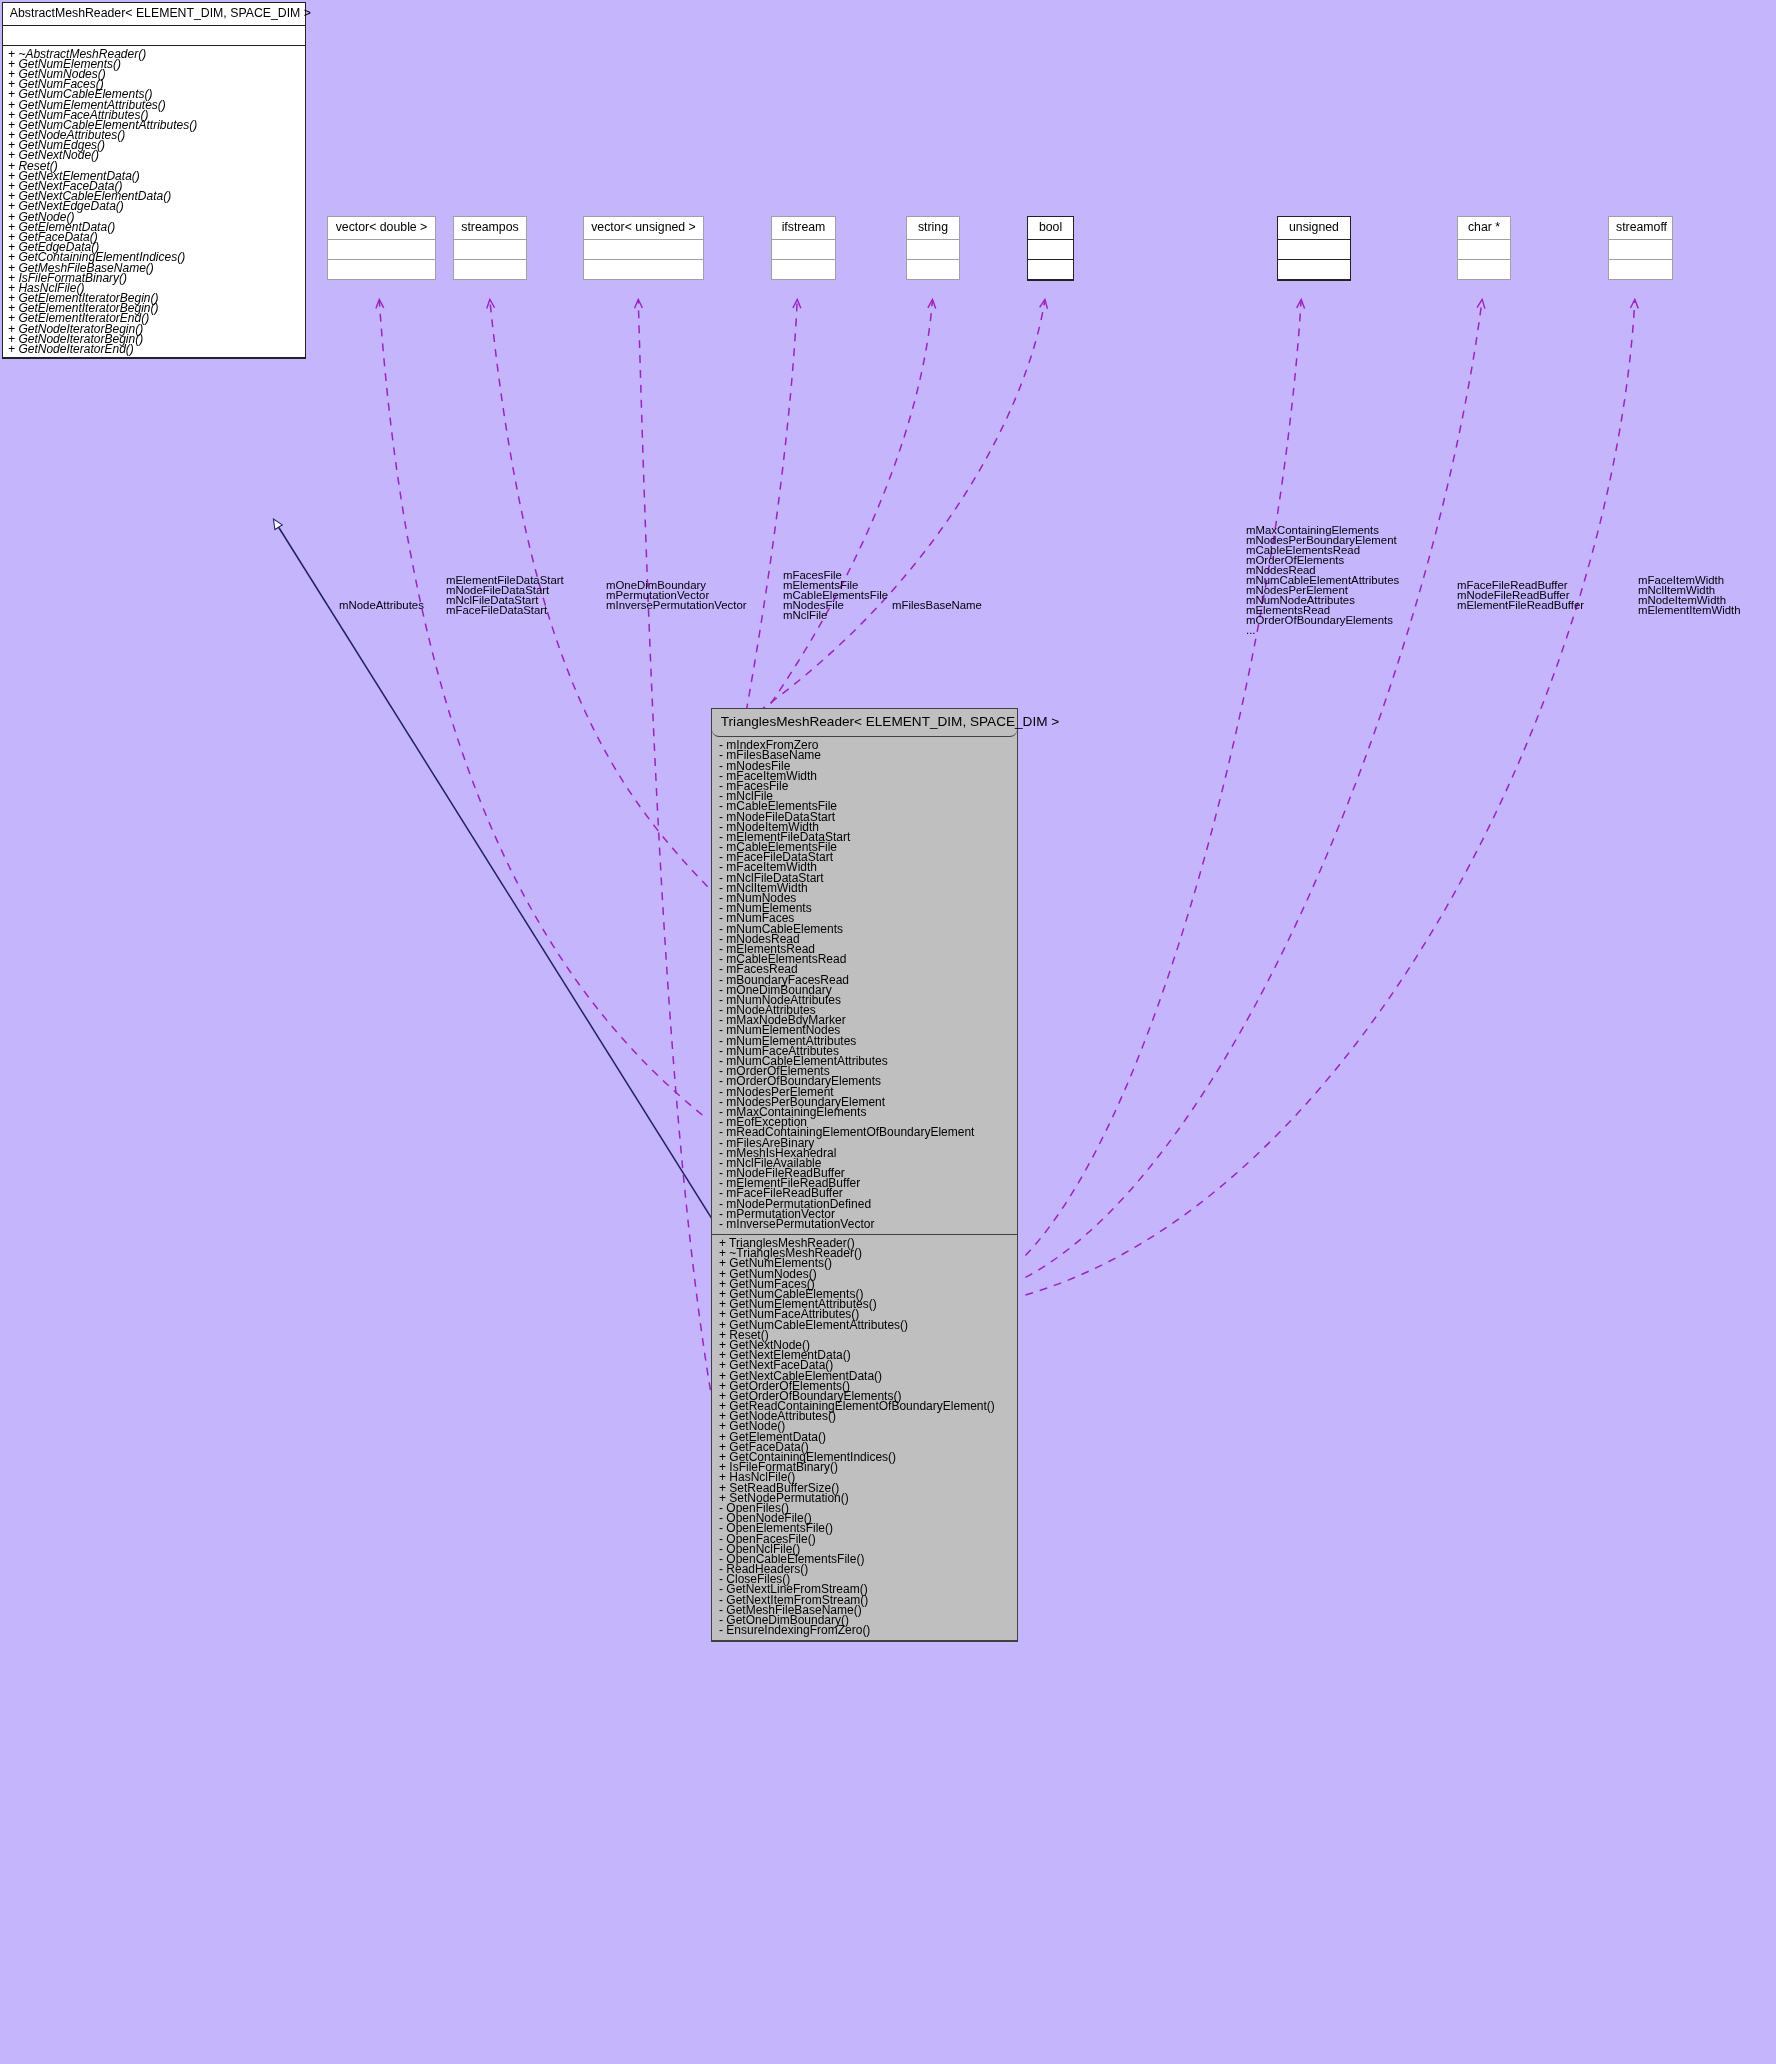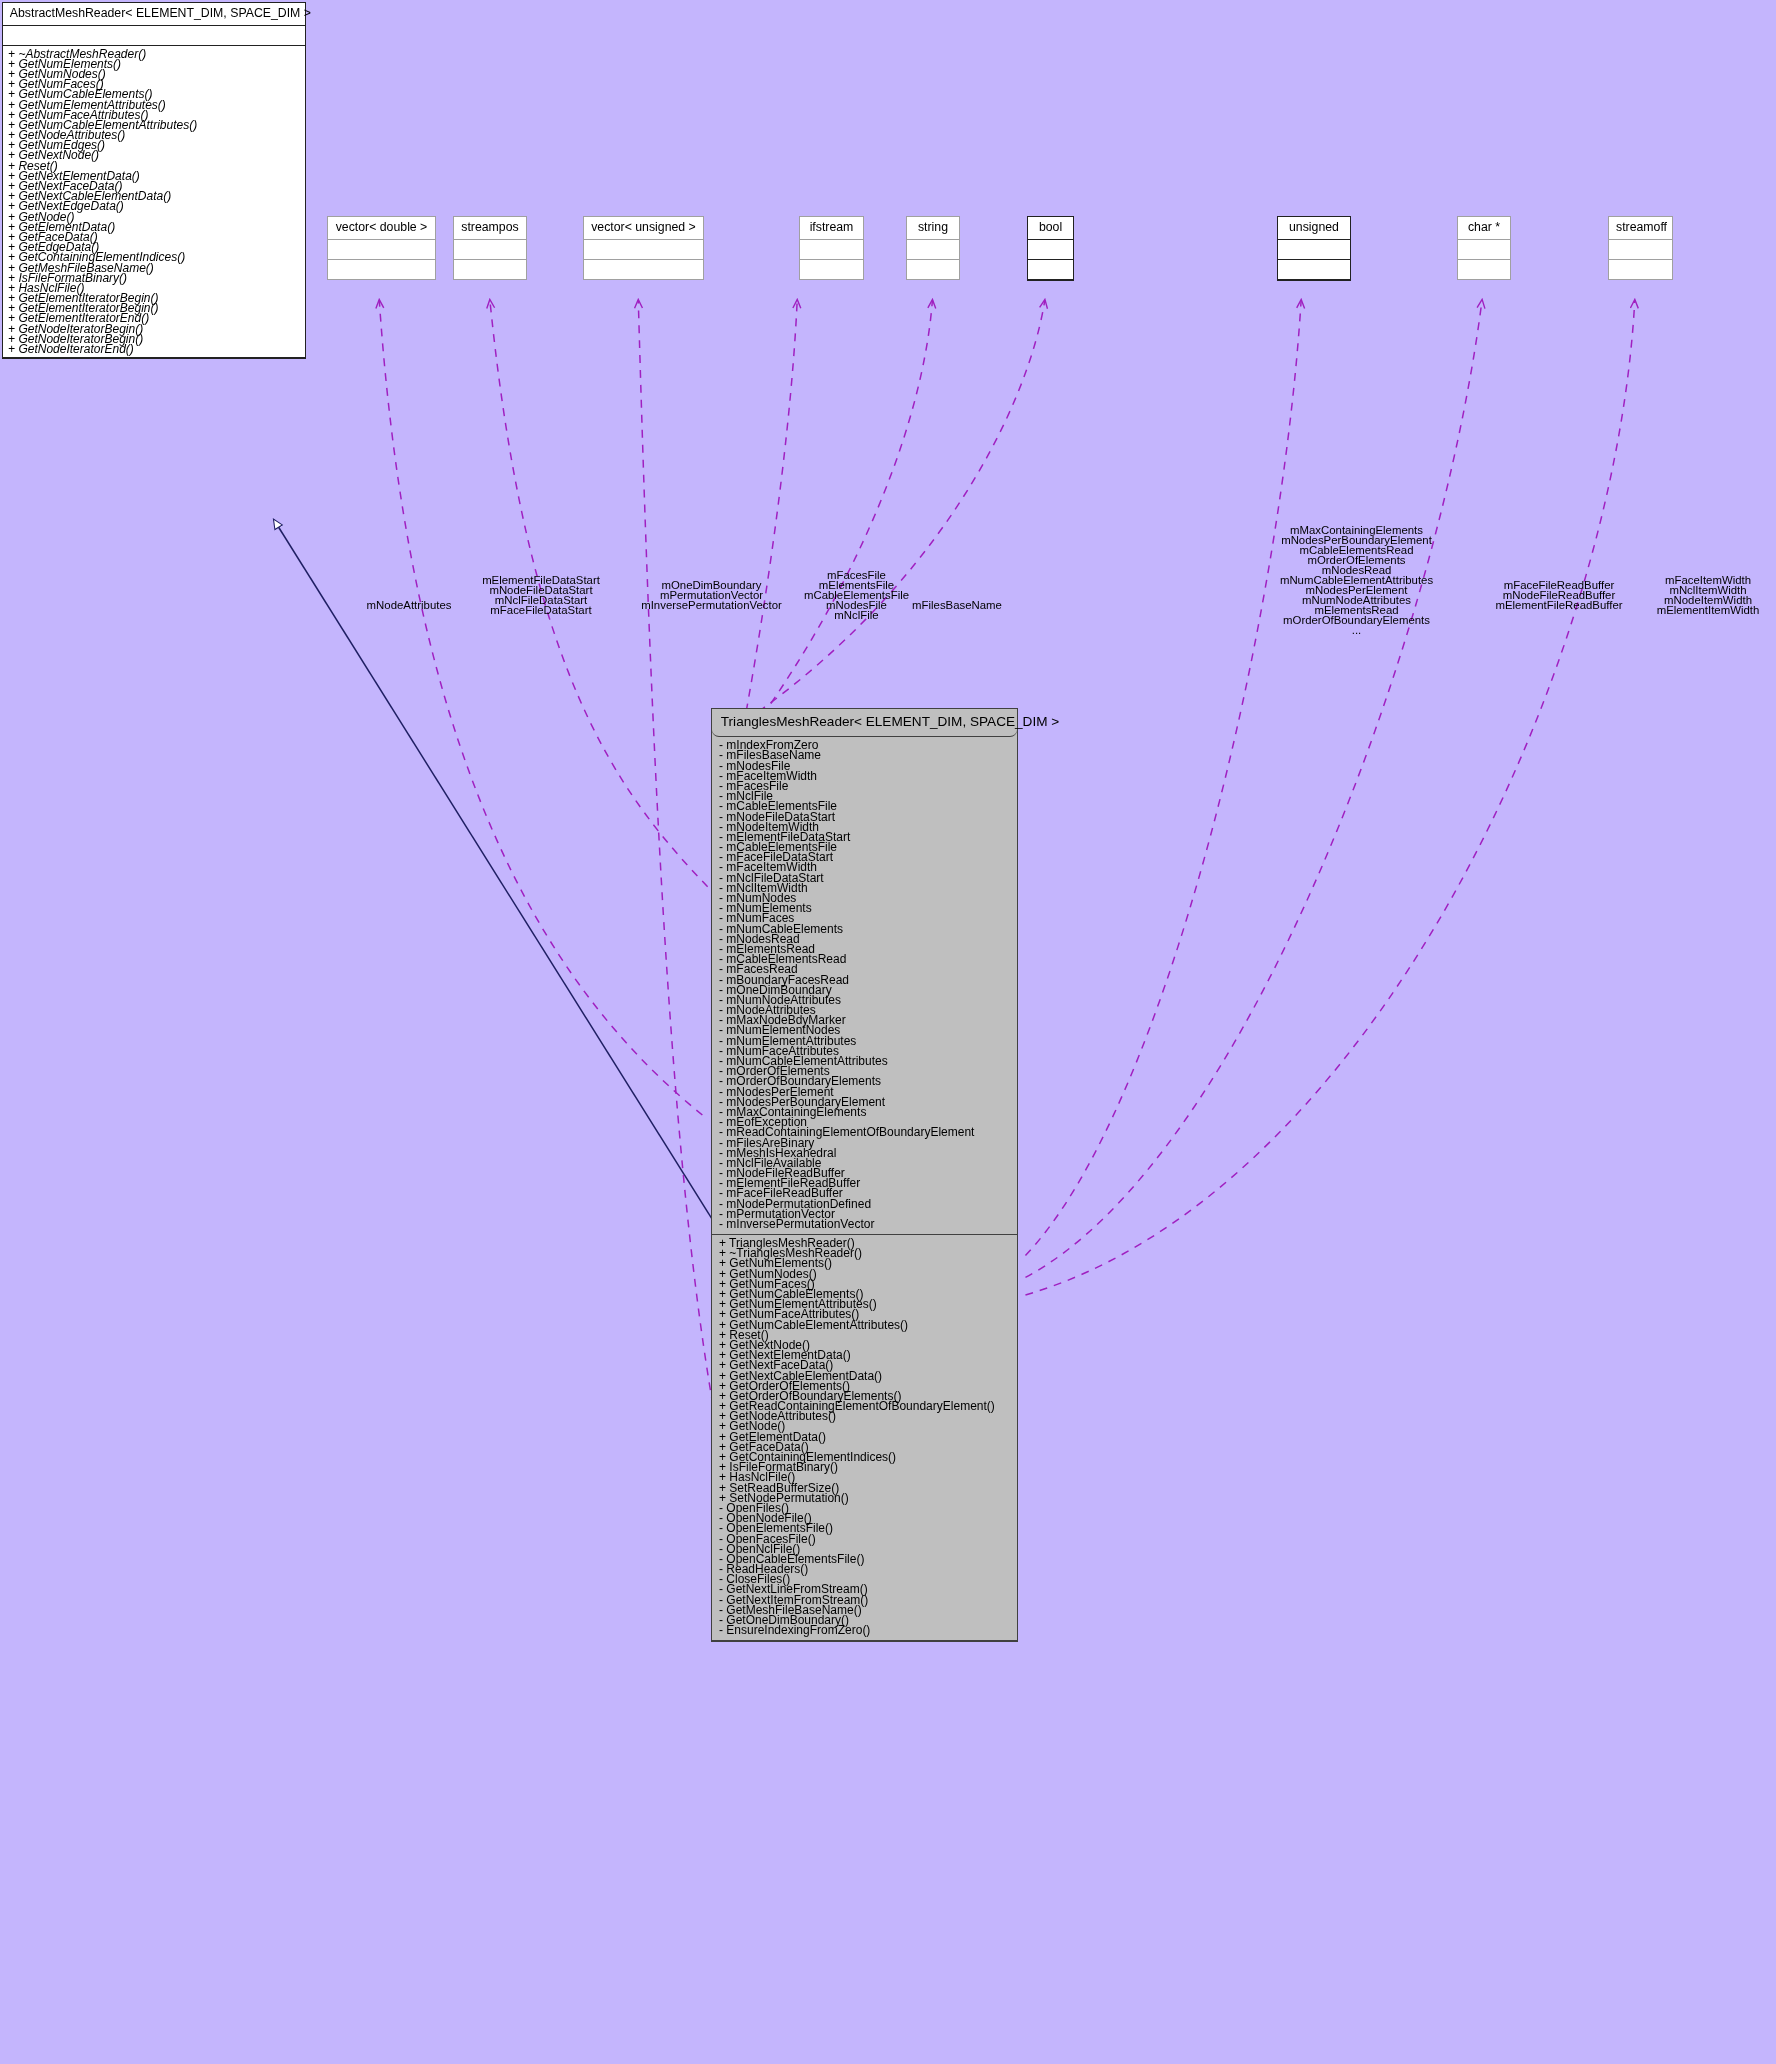--- a/index.html
+++ b/index.html
@@ -72,21 +72,21 @@
     line-height: 10.2px;
     padding: 0 0 0 0.9px;
     height: 10.2px;
   }
   .uml-box.filled .uml-row { line-height: 10.2px; height: 10.2px; }
   .uml-empty-section { height: 12.3px; }
 
   
   .edge-label {
     position: absolute;
-    text-align: center;
+    text-align: left;
     font-size: 11.4px;
     line-height: 10px;
     color: #000000;
     white-space: nowrap;
   }
   .edge-label div { height: 10px; }
 </style>
 </head>
 <body>
 
@@ -181,21 +181,21 @@
   <div class="uml-box" id="type-2" style="left:583px; top:216px; width:121px;">
     <div class="uml-title">vector&lt; unsigned &gt;</div>
     <div class="uml-section">
         <div class="uml-empty-section"></div>
       </div>
     <div class="uml-section last">
         <div class="uml-empty-section"></div>
       </div>
   </div>
 
-  <div class="uml-box" id="type-3" style="left:771px; top:216px; width:65px;margin-left:28px;">
+  <div class="uml-box" id="type-3" style="left:771px; top:216px; width:65px;">
     <div class="uml-title">ifstream</div>
     <div class="uml-section">
         <div class="uml-empty-section"></div>
       </div>
     <div class="uml-section last">
         <div class="uml-empty-section"></div>
       </div>
   </div>
 
   <div class="uml-box" id="type-4" style="left:906px; top:216px; width:54px;">

